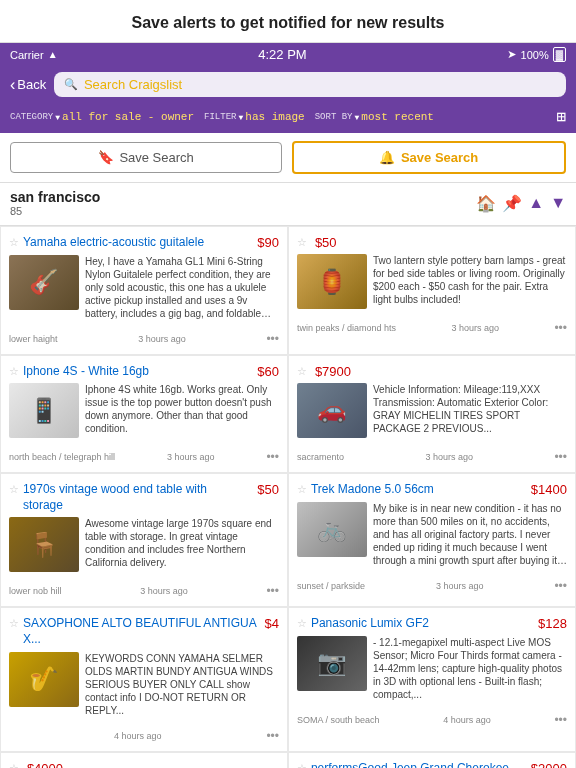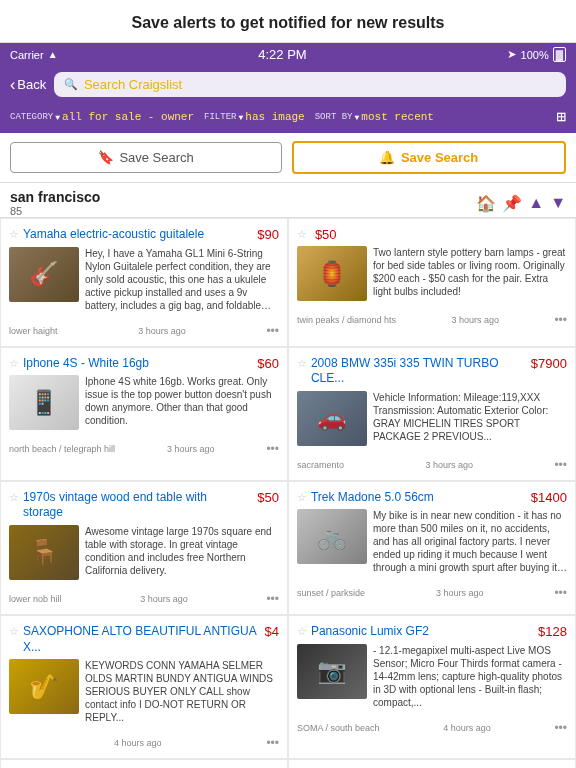--- a/index.html
+++ b/index.html
@@ -31,21 +31,21 @@
     .filter-value { font-size: 11px; color: #ffe066; }
     .filter-caret { font-size: 8px; }
     .grid-icon { margin-left: auto; font-size: 16px; color: white; }
 
     
     .action-buttons { background: white; display: flex; align-items: center; padding: 8px 10px; gap: 10px; border-bottom: 1px solid #ddd; }
     .save-search-btn { flex: 1; border: 1px solid #999; border-radius: 4px; padding: 7px; display: flex; align-items: center; justify-content: center; gap: 5px; background: white; color: #555; font-size: 13px; cursor: pointer; }
     .save-alert-btn { flex: 1; border: 2px solid #e8a000; border-radius: 4px; padding: 7px; display: flex; align-items: center; justify-content: center; gap: 5px; background: white; color: #e8a000; font-size: 13px; font-weight: 600; cursor: pointer; }
 
     
-    .location-bar { background: white; padding: 6px 10px 0; border-bottom: 1px solid #ddd; display: flex; align-items: center; justify-content: space-between; }
+    .location-bar { background: white; padding: 6px 10px 8px; border-bottom: 1px solid #ddd; display: flex; align-items: center; justify-content: space-between; }
     .location-info { display: flex; flex-direction: column; }
     .location-name { font-size: 14px; font-weight: 600; color: #222; }
     .location-count { font-size: 11px; color: #666; }
     .location-controls { display: flex; align-items: center; gap: 6px; color: #6b3fa0; font-size: 16px; }
 
     
     .listings { display: grid; grid-template-columns: 1fr 1fr; gap: 0; background: #e8e8e8; }
     .listing-item { background: white; margin: 1px; padding: 8px; cursor: pointer; }
     .listing-title-row { display: flex; align-items: flex-start; gap: 4px; margin-bottom: 4px; }
     .star-icon { color: #ccc; font-size: 11px; margin-top: 1px; flex-shrink: 0; }
@@ -196,21 +196,20 @@
     </div>
     <div class="listing-meta">
       <span class="listing-location">north beach / telegraph hill</span>
       <span class="listing-time">3 hours ago</span>
       <span class="listing-dots">•••</span>
     </div>
   </div>
     <div class="listing-item">
     <div class="listing-title-row">
       <span class="star-icon">☆</span>
-      <span class="listing-title">2008 BMW 335i 335 TWIN TURBO CLE...</span>
       <span class="listing-price">$7900</span>
     </div>
     <div class="listing-img-text">
       <div class="listing-img img-bmw">
         <span class="img-icon">🚗</span>
       </div>
       <div class="listing-desc">Vehicle Information:
 Mileage:119,XXX
 Transmission: Automatic
 Exterior Color: GRAY

